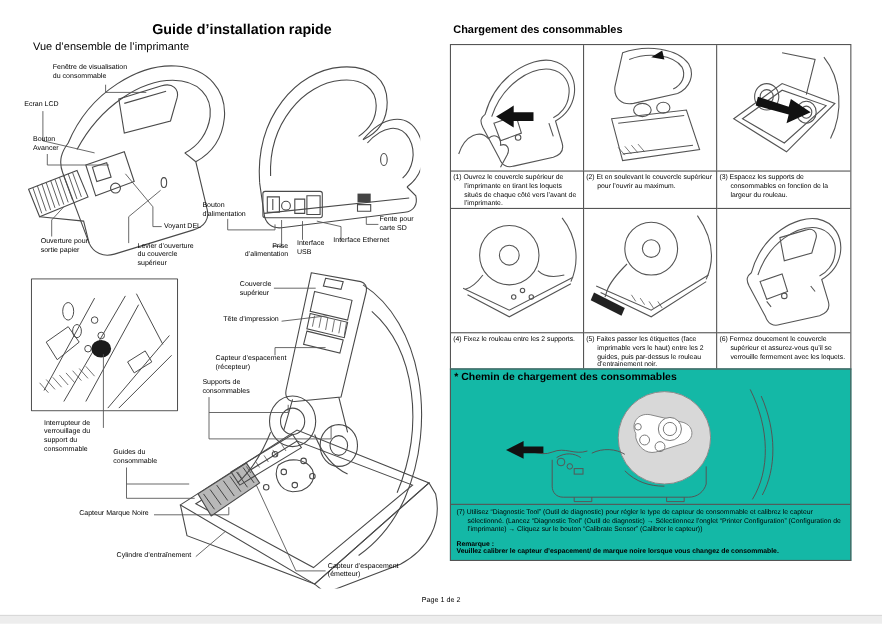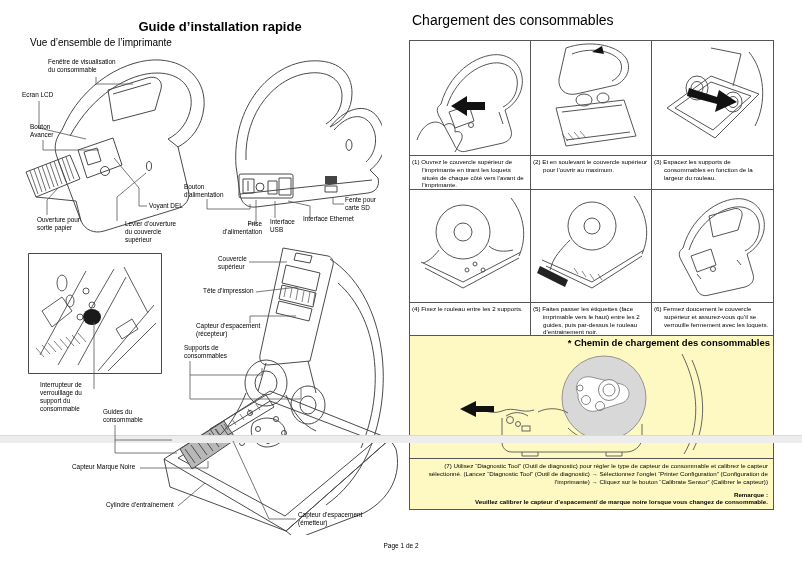--- a/index.html
+++ b/index.html
@@ -1,38 +1,38 @@
 <!DOCTYPE html>
 <html><head>
 <meta charset="utf-8">
 <style>
   html,body{margin:0;padding:0;}
   body{width:802px;height:567px;background:#fff;overflow:hidden;
        font-family:"Liberation Sans","DejaVu Sans",sans-serif;color:#000;}
-  .page{position:relative;width:802px;height:443px;background:#fff;}
+  .page{position:relative;width:802px;height:567px;background:#fff;}
   .abs{position:absolute;}
   
   .doc-title{font-size:13px;font-weight:bold;left:30px;top:19px;width:380px;text-align:center;}
   .overview-heading{font-size:10px;font-weight:normal;left:30px;top:37px;}
-  .loading-heading{font-size:14px;font-weight:normal;left:412px;top:12px;}
+  .loading-heading{font-size:10px;font-weight:bold;left:412px;top:22px;}
   
   .callout{font-size:6.4px;line-height:1.25;white-space:pre-line;z-index:5;}
   .callout.right{text-align:right;}
   
   svg{display:block;}
   .art path,.art line,.art ellipse,.art circle,.art rect,.art polyline{vector-effect:non-scaling-stroke;}
   
   .steps-grid{left:409px;top:40px;width:363px;border:1px solid #555;display:grid;
               grid-template-columns:1fr 1fr 1fr;grid-template-rows:114px 35px 112px 33px;}
   .img-cell{overflow:hidden;display:flex;align-items:center;justify-content:center;}
   .bR{border-right:1px solid #555;}
   .cap-cell{font-size:6.2px;line-height:1.25;padding:2px 3px 1px 12px;text-indent:-10px;border-top:1px solid #555;}
   .cap-cell.bB{border-bottom:1px solid #555;}
   
-  .path-box{left:409px;top:335px;width:363px;border:1px solid #555;background:#fef9c3;text-align:right;}
+  .path-box{left:409px;top:335px;width:363px;border:1px solid #555;background:#14b8a6;}
   .path-heading{font-size:9.5px;font-weight:bold;padding:1px 3px 0 3px;height:13px;}
   .note-box{border-top:1px solid #555;padding:3px 5px 4px 5px;}
   .step7{font-size:6.2px;line-height:1.3;margin:0 0 5px 0;padding-left:10px;text-indent:-10px;}
   .note-title{font-size:6.2px;font-weight:bold;margin:0;}
   .note-body{font-size:6.2px;font-weight:bold;margin:0;}
   .footer{left:0;top:542px;width:802px;text-align:center;font-size:6.5px;}
   .bottom-strip{left:0;bottom:0;width:802px;height:7px;background:#ededed;border-top:1px solid #d9d9d9;}
 </style>
 </head>
 <body>

